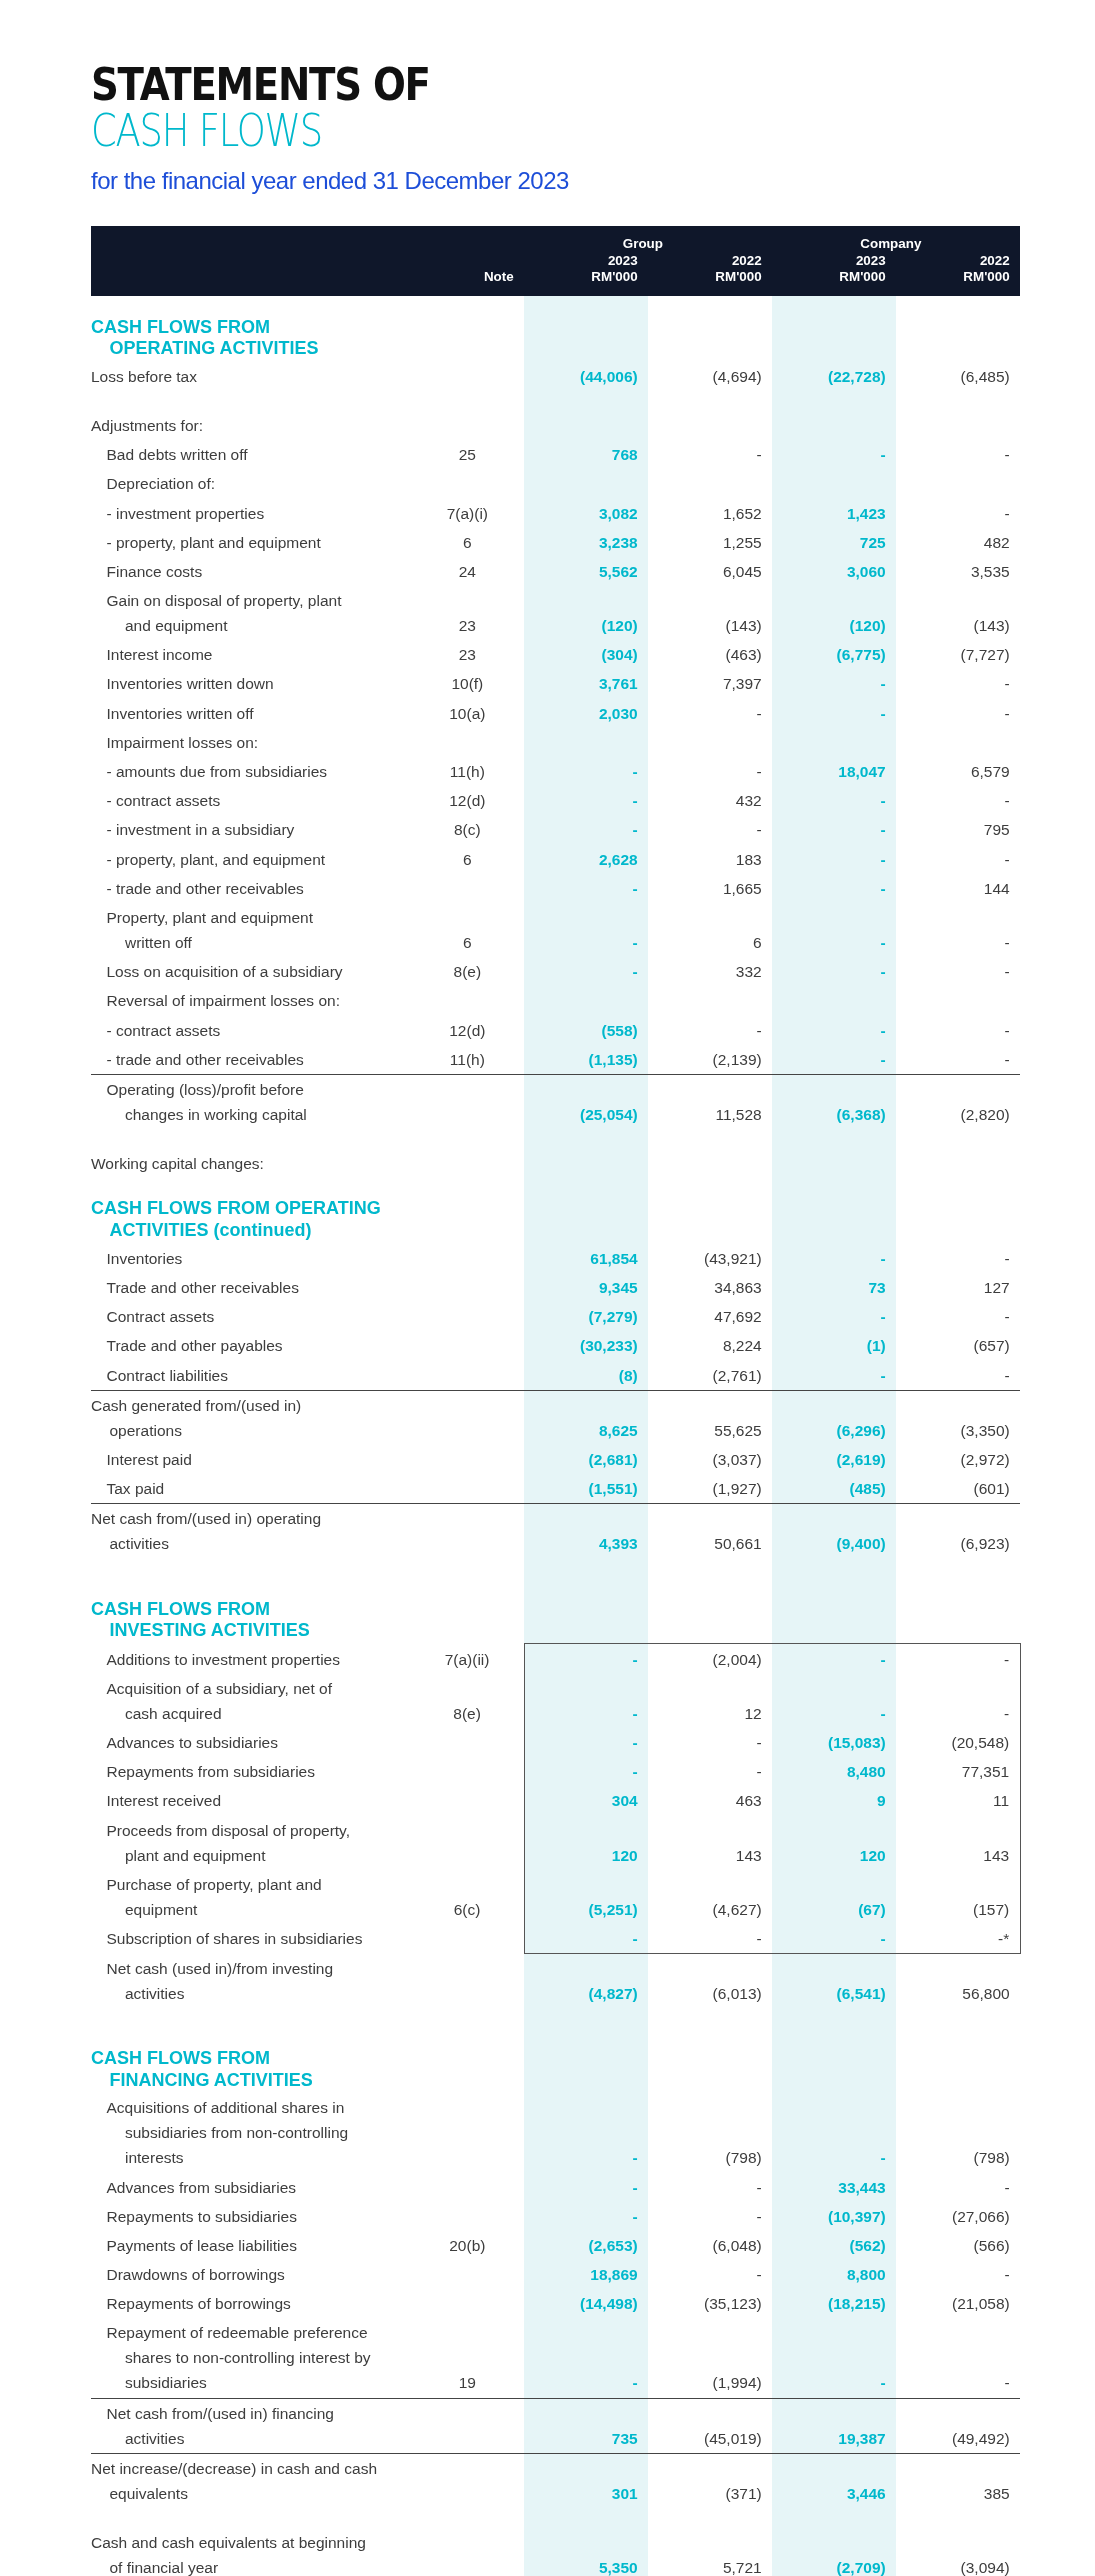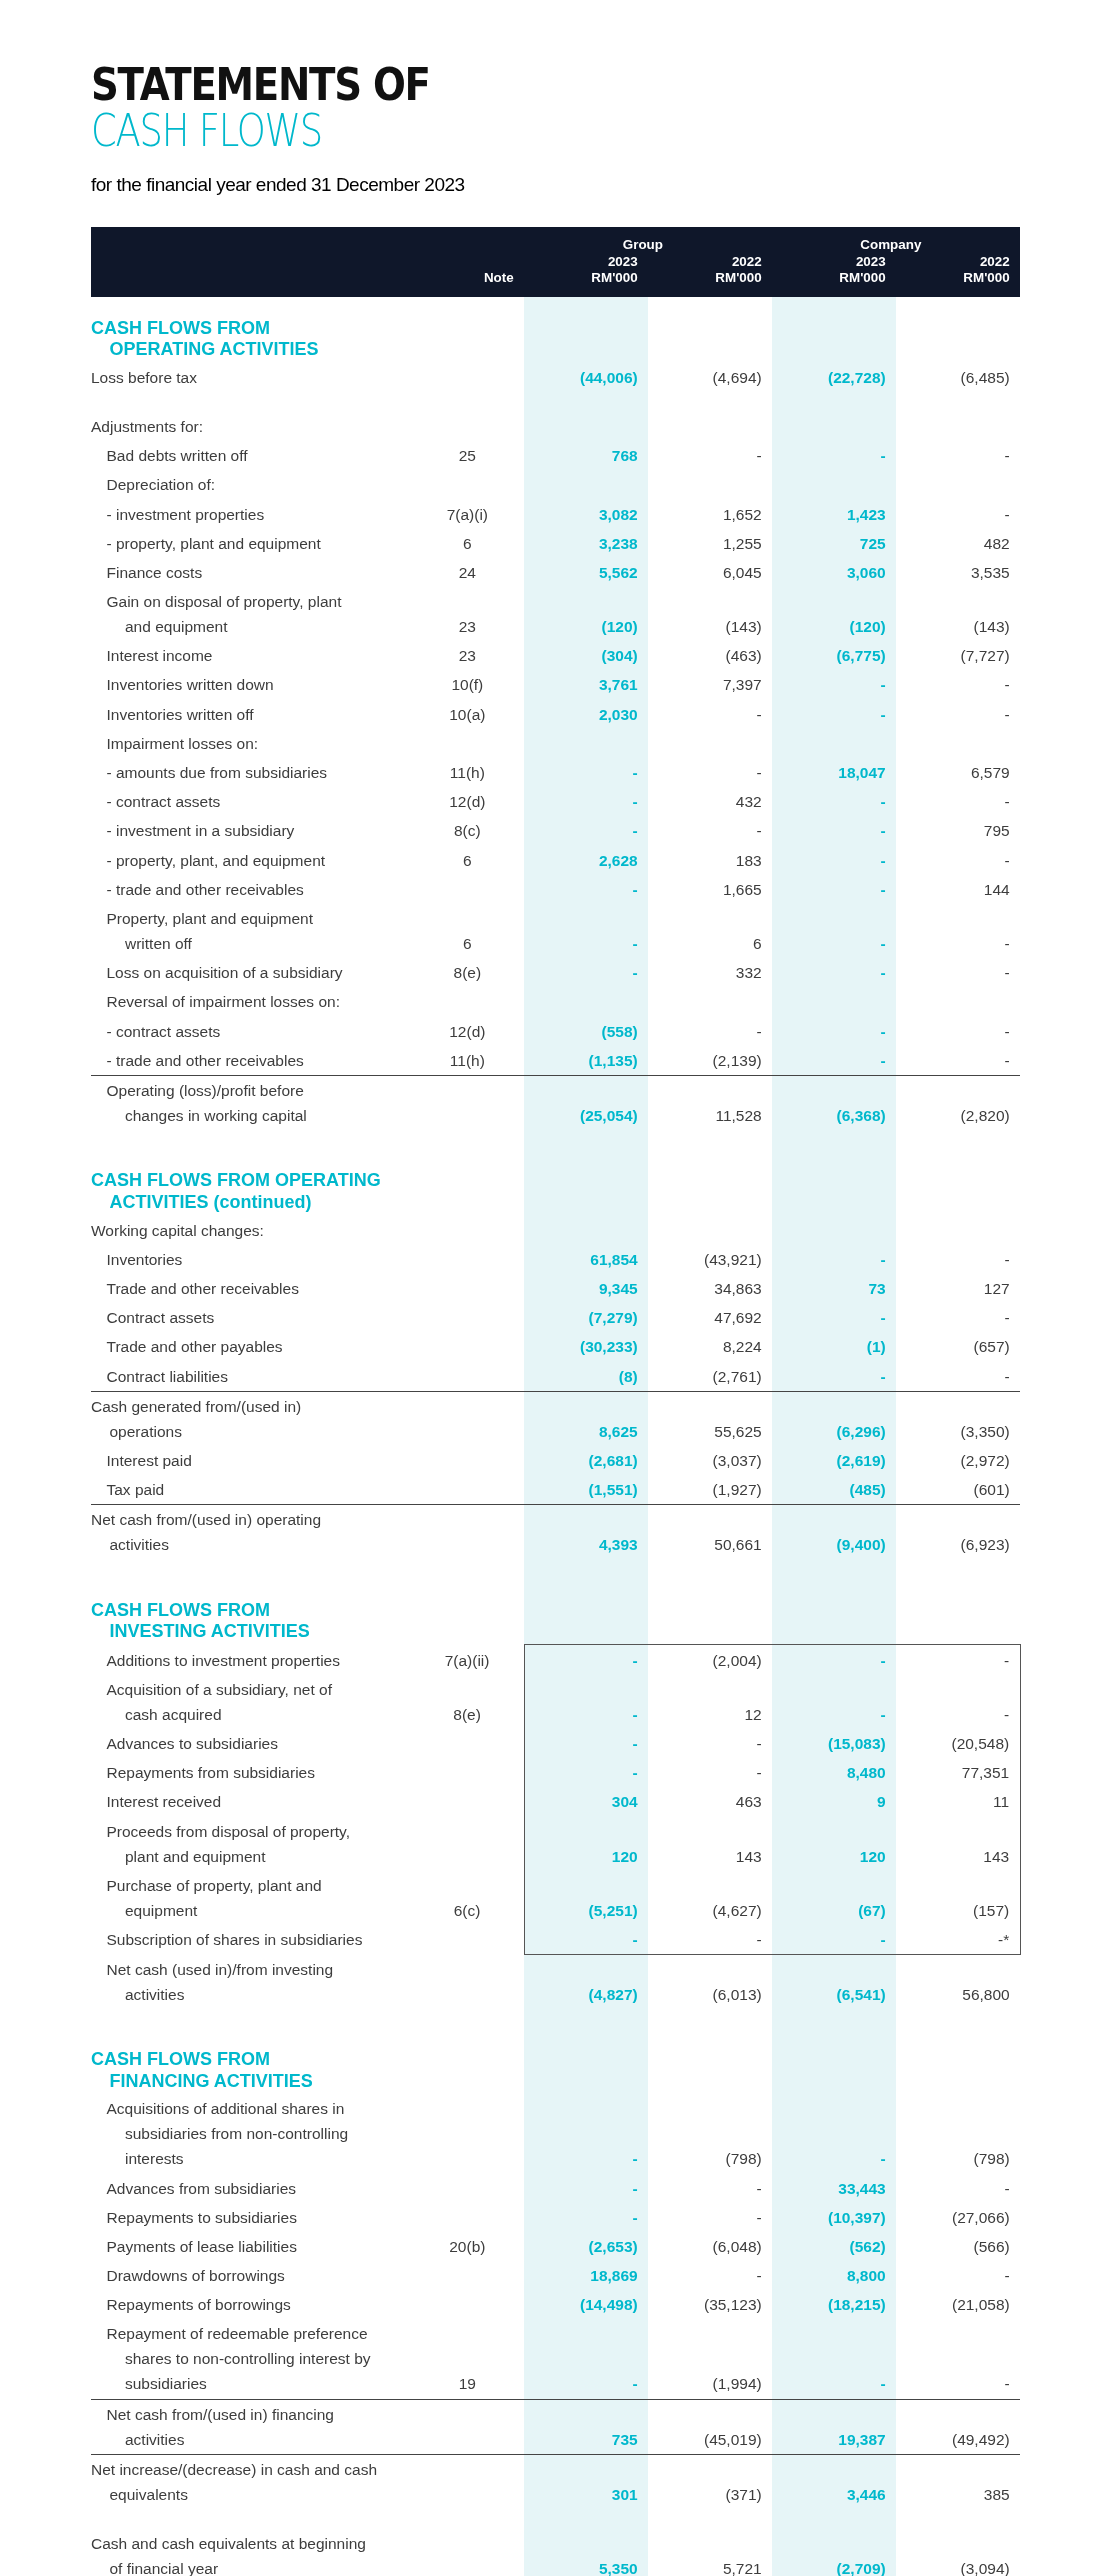--- a/index.html
+++ b/index.html
@@ -1,21 +1,21 @@
 <!DOCTYPE html>
 <html style="font-size:8.2px"><head>
 <meta charset="utf-8">
 <style>
   html, body { margin: 0; padding: 0; background: #ffffff; }
   body { width: 1096px; font-family: "Liberation Sans", sans-serif; color: #3d3d3d; }
   .page { position: relative; width: 1096px; padding: 0; }
   .title-block { padding: 62px 0 0 91px; }
   .title-1 { font-family: "DejaVu Sans", sans-serif; font-weight: bold; font-size: 45px; line-height: 46px; color: #111; letter-spacing: -1.5px; transform: scaleX(0.86); transform-origin: left; }
   .title-2 { font-family: "DejaVu Sans", sans-serif; font-size: 45px; line-height: 46px; color: #00b8cc; letter-spacing: -1.5px; transform: scaleX(0.82); transform-origin: left; font-weight: 300; }
-  .subtitle { font-size: 19px; color: #000000; margin-top: 20px; letter-spacing: -0.5px; }
+  .subtitle { font-size: 24px; color: #1d4ed8; margin-top: 13px; letter-spacing: -0.5px; }
 
   table { border-collapse: collapse; table-layout: fixed; }
   .cf { margin-left: 91px; width: 927px; margin-top: 31px; }
   .cf col.c-label { width: 330px; }
   .cf col.c-note { width: 103px; }
   .cf col.c-num { width: 124px; }
   .hdr th { background: #0f172a; color: #fff; font-weight: bold; font-size: 13.4px; text-align: right; padding: 0 10.3px 0 0; vertical-align: bottom; line-height: 16.5px; }
   .hdr th.grp { padding-top: 10.3px; text-align: center; }
   .hdr-last th { padding-bottom: 10.3px; }
   td { font-size: 15.5px; line-height: 25px; padding: 2.1px 10.3px 2.1px 0; vertical-align: bottom; }
@@ -279,29 +279,29 @@
         </tr>
         <tr class="sp">
           <td></td>
           <td></td>
           <td class="hl"></td>
           <td></td>
           <td class="hl"></td>
           <td></td>
         </tr>
         <tr>
+          <td class="lbl">Working capital changes:</td>
+          <td></td>
+          <td class="hl"></td>
+          <td></td>
+          <td class="hl"></td>
+          <td></td>
+        </tr>
+        <tr>
           <td class="sec" colspan="2"><span>CASH FLOWS FROM OPERATING</span><span class="wrap2">ACTIVITIES (continued)</span></td>
-          <td class="hl"></td>
-          <td></td>
-          <td class="hl"></td>
-          <td></td>
-        </tr>
-        <tr>
-          <td class="lbl">Working capital changes:</td>
-          <td></td>
           <td class="hl"></td>
           <td></td>
           <td class="hl"></td>
           <td></td>
         </tr>
         <tr>
           <td class="lbl ind">Inventories</td>
           <td class="note"></td>
           <td class="num hl">61,854</td>
           <td class="num">(43,921)</td>

